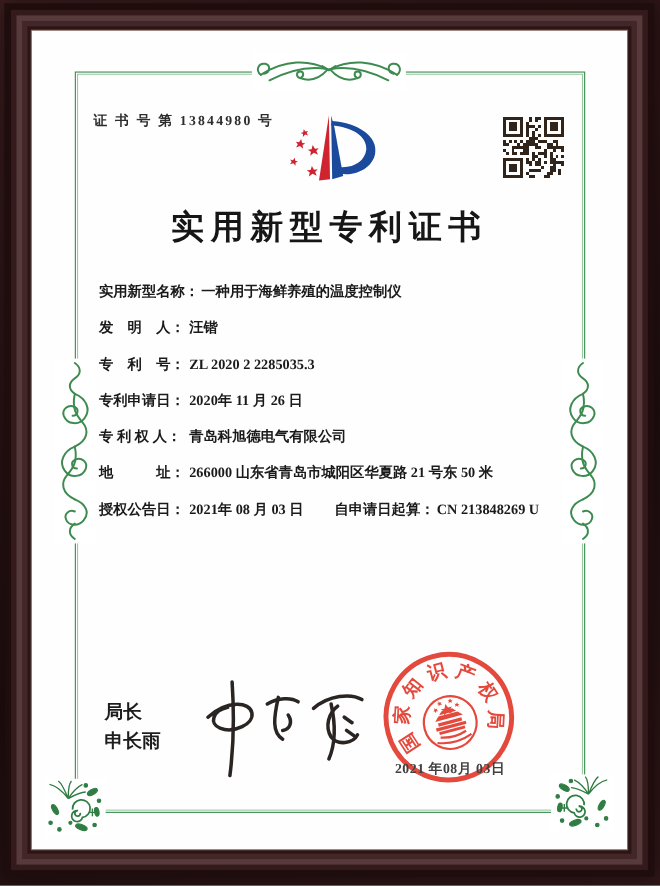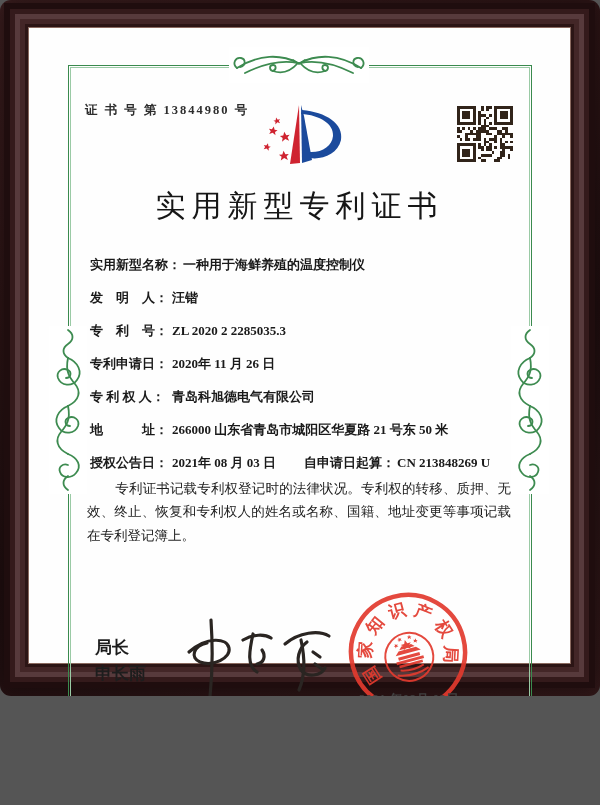--- a/index.html
+++ b/index.html
@@ -1,38 +1,38 @@
 <!DOCTYPE html>
 <html><head>
 <meta charset="utf-8">
 <style>
   html,body{margin:0;padding:0;background:#555;}
-  .stage{position:relative;width:600px;height:696px;overflow:hidden;
+  .stage{position:relative;width:600px;height:805px;overflow:hidden;
          background:linear-gradient(155deg,#3a1d1e 0%,#2a1314 35%,#1f0e0f 60%,#301718 100%);
-         font-family:"Liberation Serif","DejaVu Serif",serif;border-radius:11px;}
+         font-family:"Liberation Serif","DejaVu Serif",serif;}
   .paper{position:absolute;left:29px;top:28px;right:30px;bottom:33px;background:#fefefe;
          box-shadow:
            0 0 0 1px #8a6a60,
            0 0 0 4px #2c1515,
            0 0 0 9px #432627,
            0 0 0 14px #573a3c,
            0 0 0 19px #341a1b,
            0 0 0 25px #1f0d0e,
            0 0 20px 26px rgba(0,0,0,.4);}
   
   .gborder{position:absolute;left:39px;top:37px;width:462px;height:672px;border:1px solid #3a8a4e;}
   .gborder::after{content:'';position:absolute;inset:1px;border:1px solid #9acaa5;}
   .deco{position:absolute;background:#fff;line-height:0;}
   
   .cert-no{position:absolute;left:56px;top:74px;font-size:12.5px;font-weight:600;
            letter-spacing:2px;color:#2d2d2d;}
   .logo{position:absolute;left:231px;top:74px;width:88px;height:70px;line-height:0;}
   .qr{position:absolute;left:428px;top:78px;width:56px;height:56px;line-height:0;}
   .title{position:absolute;left:0;right:0;top:158px;text-align:center;font-size:30px;
-         font-weight:400;letter-spacing:6px;color:#161616;}
+         font-weight:700;letter-spacing:6px;color:#161616;}
   .fields{position:absolute;left:61px;top:220px;right:36px;font-size:13px;font-weight:700;color:#1a1a1a;}
   .frow{position:absolute;left:0;right:0;white-space:nowrap;}
   .flabel{display:inline-block;min-width:80px;}
   .fvalue{margin-left:2px;}
   .fpair2{margin-left:28px;}
   .body-text{position:absolute;left:58px;top:449px;width:424px;font-size:13.5px;
              line-height:23.4px;color:#1d1d1d;text-align:justify;}
   .body-text p{margin:0;text-indent:2.1em;}
   .footer-label{position:absolute;left:66px;font-size:17px;font-weight:600;color:#1d1d1d;}
   .pos-label{top:608px;}
@@ -364,21 +364,20 @@
       <div class="frow" style="top:8px"><span class="flabel">实用新型名称：</span><span class="fvalue">一种用于海鲜养殖的温度控制仪</span></div>
       <div class="frow" style="top:41px"><span class="flabel">发　明　人：</span><span class="fvalue">汪锴</span></div>
       <div class="frow" style="top:74px"><span class="flabel">专　利　号：</span><span class="fvalue">ZL 2020 2 2285035.3</span></div>
       <div class="frow" style="top:107px"><span class="flabel">专利申请日：</span><span class="fvalue">2020年 11 月 26 日</span></div>
       <div class="frow" style="top:140px"><span class="flabel">专 利 权 人：</span><span class="fvalue">青岛科旭德电气有限公司</span></div>
       <div class="frow" style="top:173px"><span class="flabel">地　　　址：</span><span class="fvalue">266000 山东省青岛市城阳区华夏路 21 号东 50 米</span></div>
       <div class="frow" style="top:206px"><span class="flabel">授权公告日：</span><span class="fvalue">2021年 08 月 03 日</span><span class="fpair2">自申请日起算：</span><span class="fvalue">CN 213848269 U</span></div>
     </div>
 
     <div class="body-text">
-      <p>专利证书记载专利权登记时的法律状况。专利权的转移、质押、无效、终止、恢复和专利权人的姓名或名称、国籍、地址变更等事项记载在专利登记簿上。</p>
     </div>
 
     <div class="footer-label pos-label">局长</div>
     <div class="footer-label dir-name">申长雨</div>
 
     <div class="signature">
       <svg viewBox="0 0 175 105" width="175" height="105">
         <g stroke="#2a2522" stroke-width="3.2" fill="none" stroke-linecap="round">
           <path d="M22,42 C40,26 60,28 62,38 C64,48 46,57 33,52 C23,48 26,36 40,33"></path>
           <path d="M44,10 C46,40 45,72 42,95"></path>

